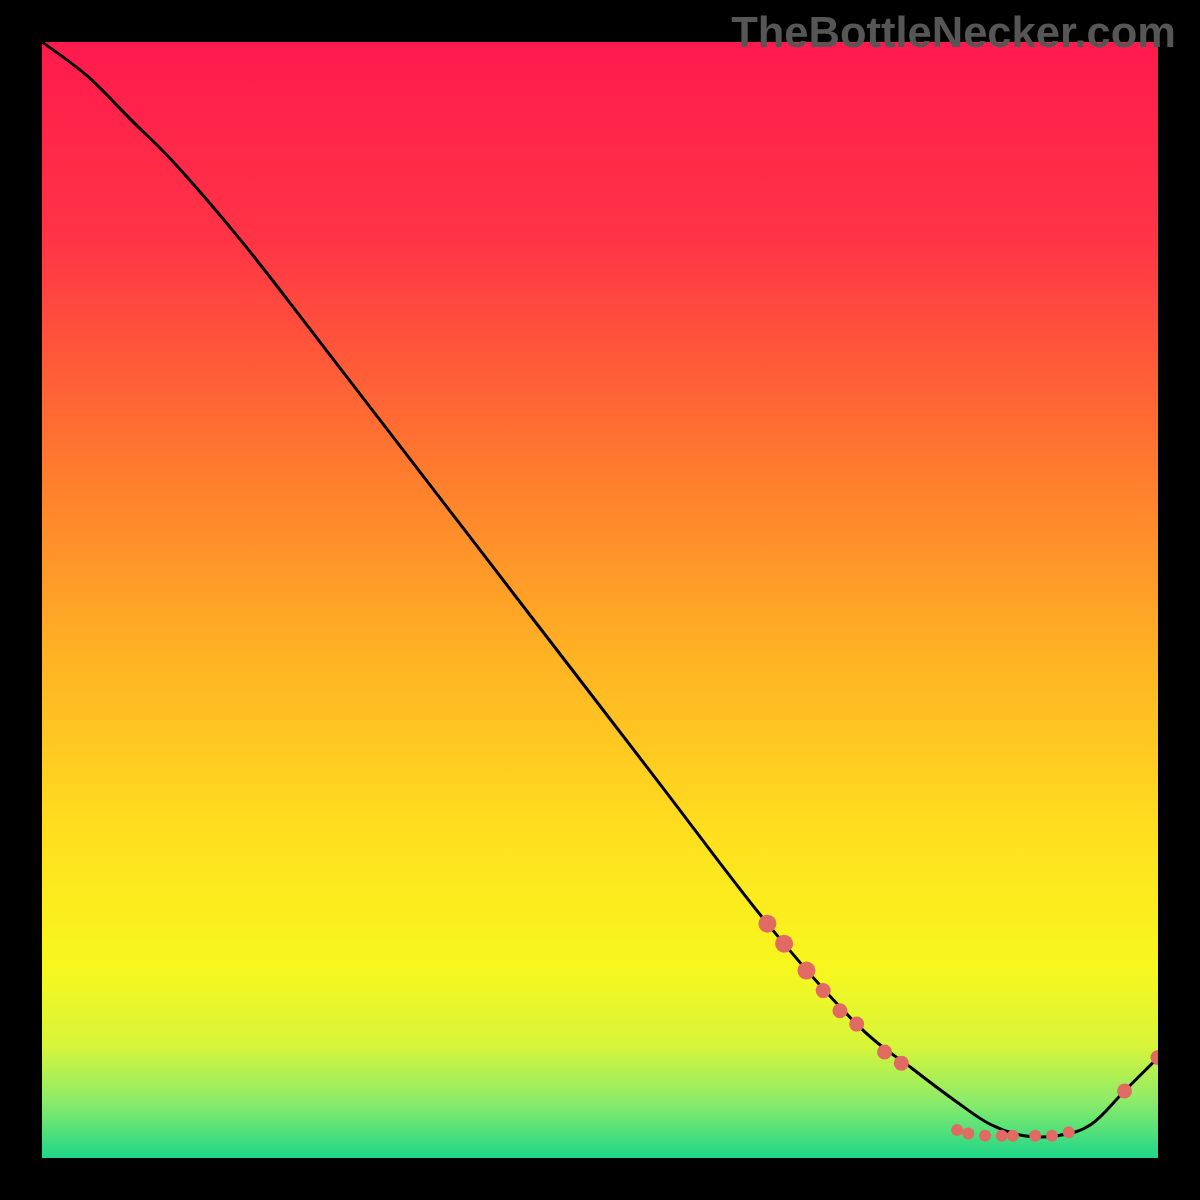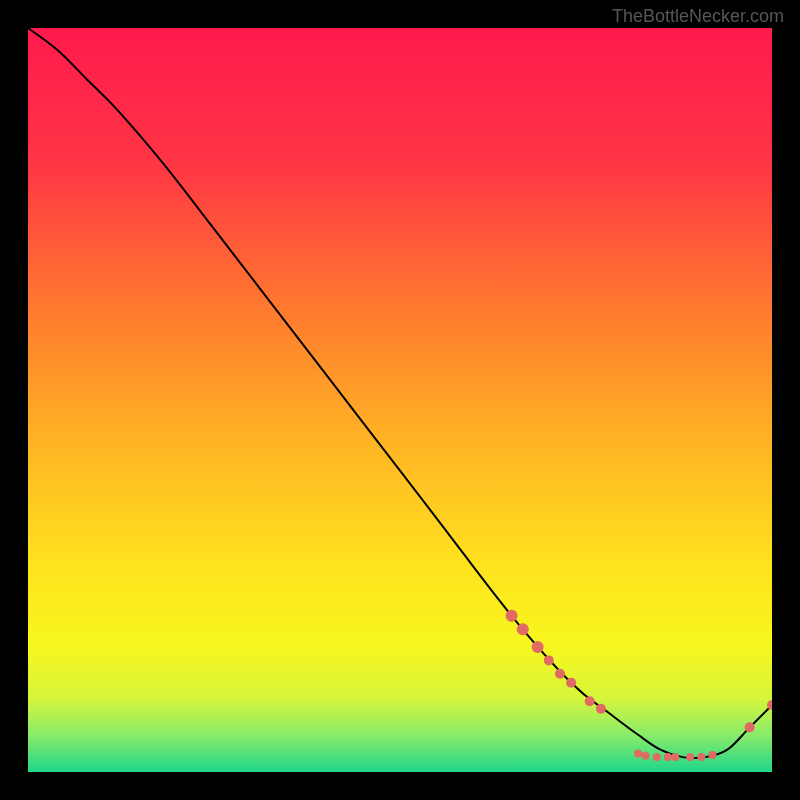--- a/index.html
+++ b/index.html
@@ -15,22 +15,22 @@
     width: 800px;
     height: 800px;
     position: relative;
     background: #000;
   }
   .watermark {
     position: absolute;
     top: 6px;
     right: 16px;
     color: #575656;
-    font-size: 18px;
-    font-weight: 400;
+    font-size: 29px;
+    font-weight: 700;
     z-index: 10;
   }
   .plot-area {
     position: absolute;
     left: 28px;
     top: 28px;
     width: 744px;
     height: 744px;
   }
   svg {

